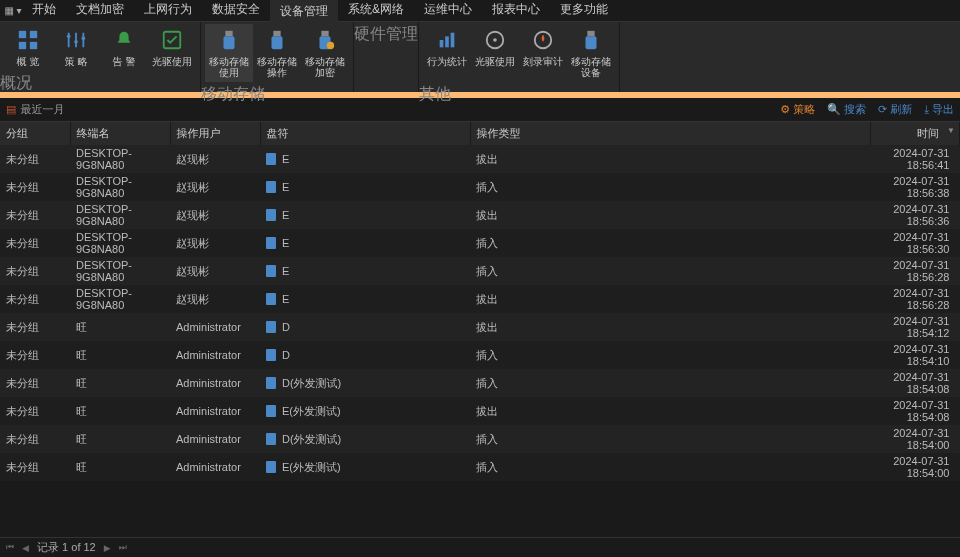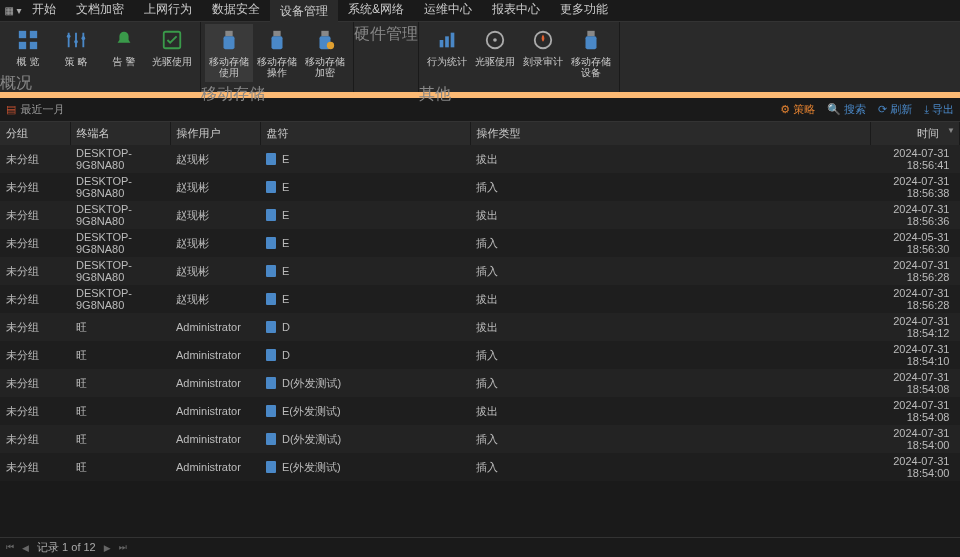--- a/index.html
+++ b/index.html
@@ -420,21 +420,21 @@
           <td>未分组</td>
           <td>DESKTOP-9G8NA80</td>
           <td>赵现彬</td>
           <td>
             <span class="drive-cell">
               <span class="drive-icon"></span>
               <span>E</span>
             </span>
           </td>
           <td>插入</td>
-          <td style="text-align: right; padding-right: 10px;">2024-05-31 18:56:30</td>
+          <td style="text-align: right; padding-right: 10px;">2024-07-31 18:56:30</td>
         </tr>
         <tr>
           <td>未分组</td>
           <td>DESKTOP-9G8NA80</td>
           <td>赵现彬</td>
           <td>
             <span class="drive-cell">
               <span class="drive-icon"></span>
               <span>E</span>
             </span>

